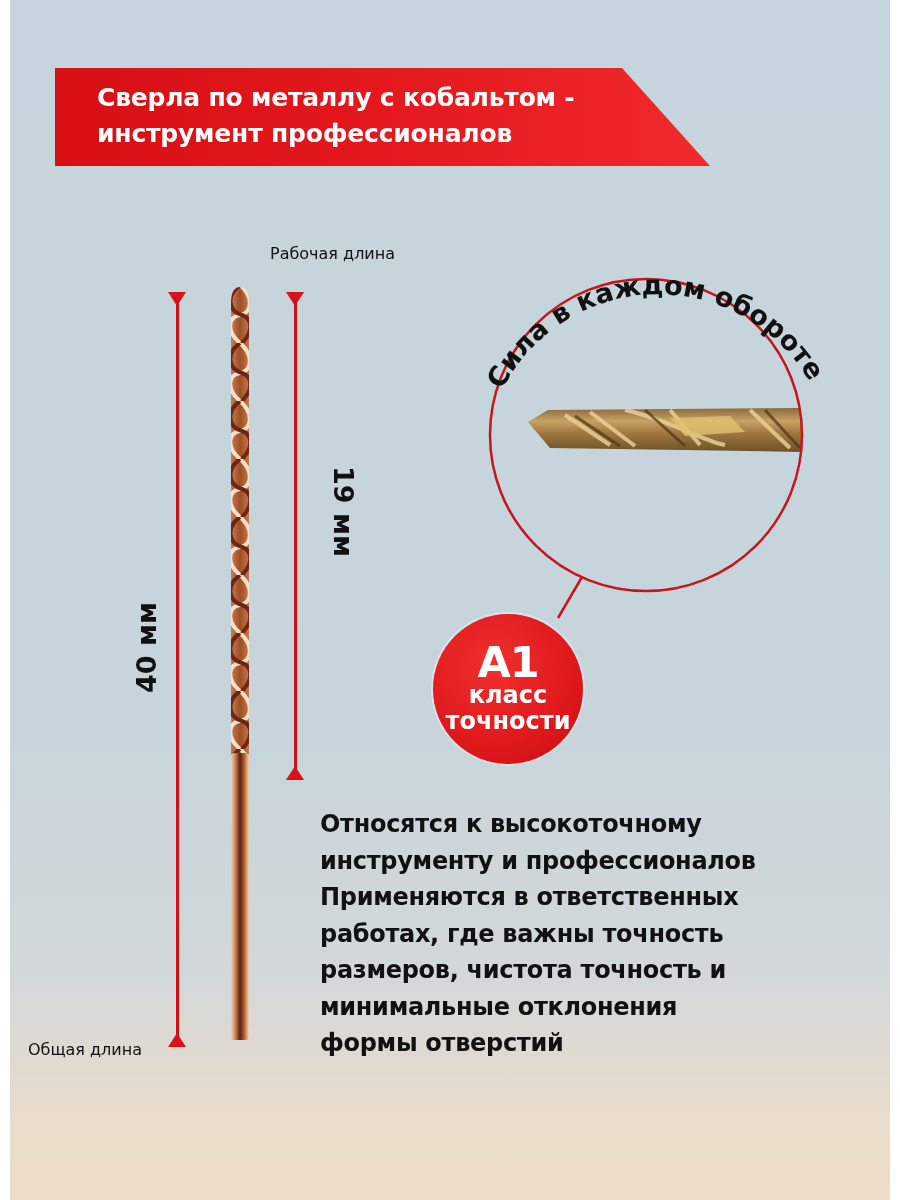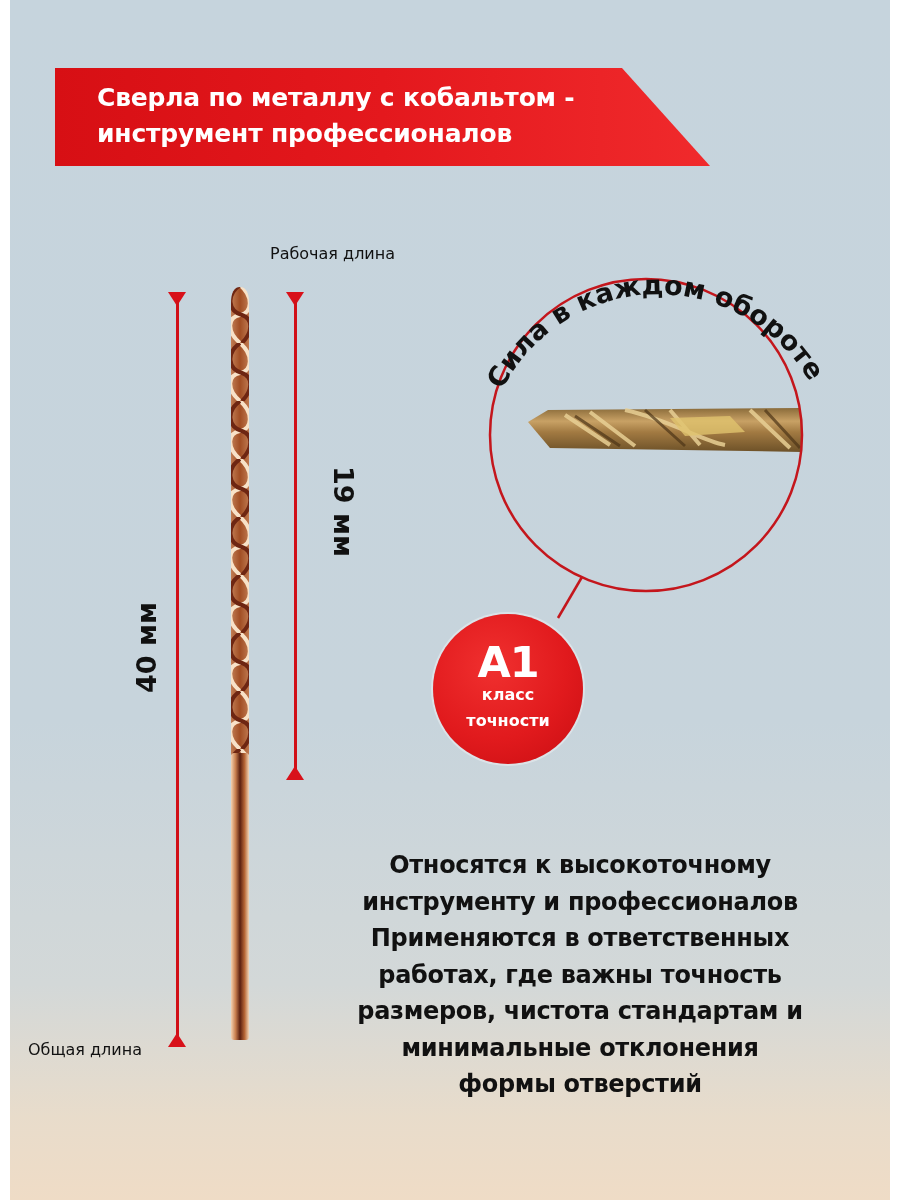--- a/index.html
+++ b/index.html
@@ -50,28 +50,27 @@
   .zoom-svg { position: absolute; left: 460px; top: 240px; }
 
   
   .badge {
     position: absolute; left: 423px; top: 614px; width: 150px; height: 150px; border-radius: 50%;
     background: radial-gradient(circle at 40% 35%, #f0302f 0%, #e11a1d 55%, #c80d12 100%);
     box-shadow: 0 0 0 2px rgba(255,255,255,0.35);
     text-align: center; color: #ffffff; font-weight: bold;
   }
   .badge-big { display: block; font-size: 43px; line-height: 40px; margin-top: 28px; letter-spacing: -1px; }
-  .badge-small { display: block; font-size: 16px; line-height: 26px; }
+  .badge-small { display: block; font-size: 24px; line-height: 26px; }
 
   
   .desc {
     position: absolute; right: 50px; top: 806px; width: 520px;
-    text-align: center; color: #111111; font-weight: bold; font-size: 24px; line-height: 36.5px;
+    text-align: left; color: #111111; font-weight: bold; font-size: 24px; line-height: 36.5px;
     letter-spacing: -0.3px;
-    margin-top: 41px;
   }
   .desc-line { display: block; white-space: nowrap; }
 </style>
 </head>
 <body>
 
 <div class="canvas">
 
   <div class="banner"></div>
   <div class="banner-text">
@@ -150,19 +149,19 @@
     <span class="badge-big">A1</span>
     <span class="badge-small">класс</span>
     <span class="badge-small">точности</span>
   </div>
 
   <div class="desc">
     <span class="desc-line">Относятся к высокоточному</span>
     <span class="desc-line">инструменту и профессионалов</span>
     <span class="desc-line">Применяются в ответственных</span>
     <span class="desc-line">работах, где важны точность</span>
-    <span class="desc-line">размеров, чистота стандартам и</span>
+    <span class="desc-line">размеров, чистота точность и</span>
     <span class="desc-line">минимальные отклонения</span>
     <span class="desc-line">формы отверстий</span>
   </div>
 
   <div class="label label-total">Общая длина</div>
 </div>
 
 </body></html>

